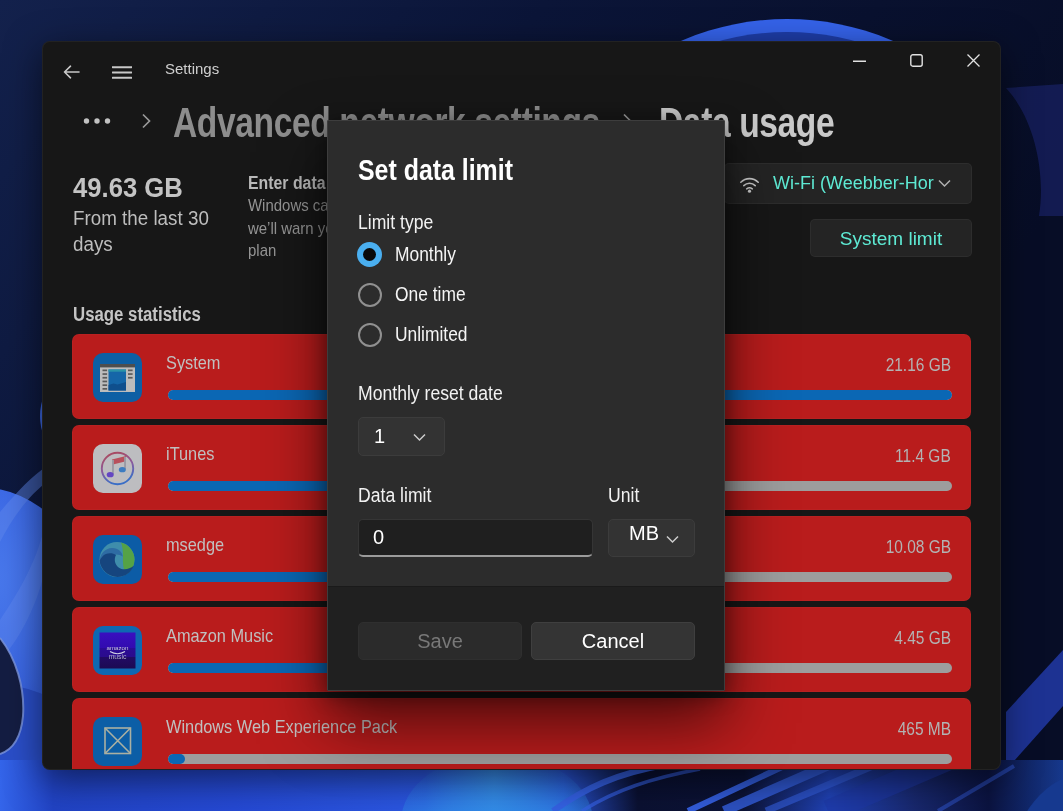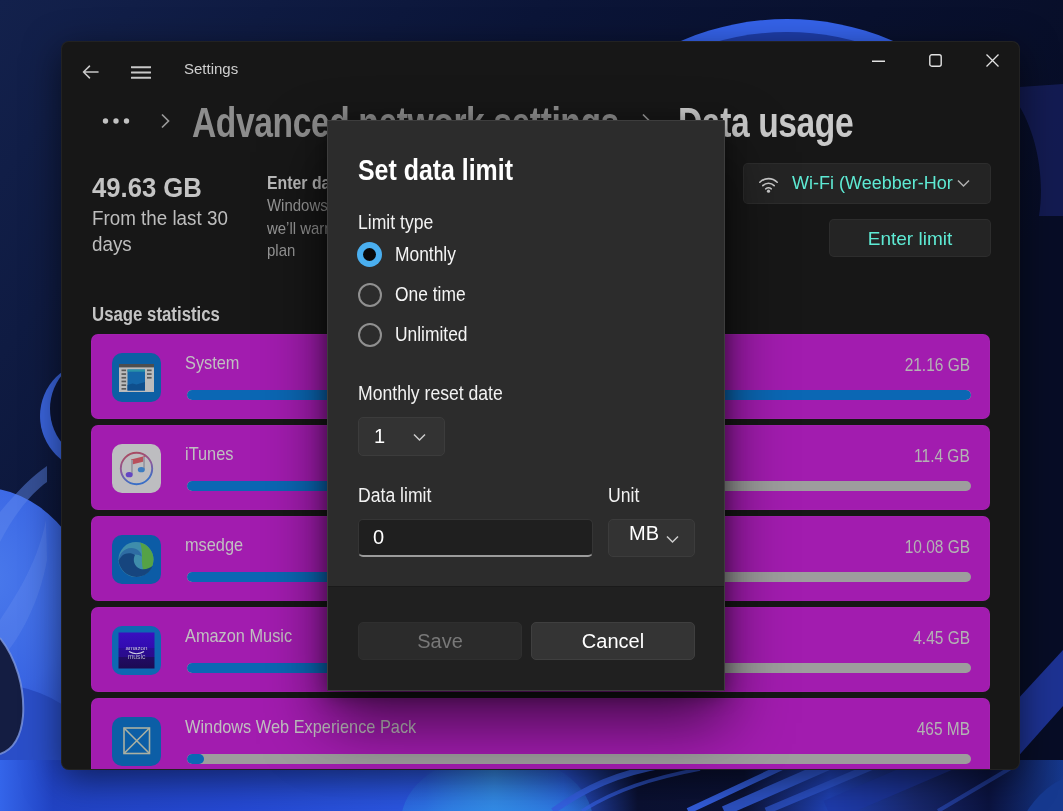--- a/index.html
+++ b/index.html
@@ -1,30 +1,30 @@
 <!DOCTYPE html>
 <html><head>
 <meta charset="utf-8">
 <style>
   * { margin:0; padding:0; box-sizing:border-box; }
   html,body { width:1063px; height:811px; overflow:hidden; background:#0a1334; }
   body { font-family:"Liberation Sans", sans-serif; position:relative; }
   .abs { position:absolute; }
 
   
-  #win { position:absolute; left:61px; top:41px; width:959px; height:729px;
+  #win { position:absolute; left:42px; top:41px; width:959px; height:729px;
     background:#171717; border-radius:8px; border:1px solid rgba(255,255,255,.05);
     box-shadow:0 10px 36px rgba(0,0,0,.55); overflow:hidden; z-index:2;padding-left:13px; }
 
   .tbtxt { color:#cfcfcf; font-size:15px; }
   .crumb { font-size:42px; font-weight:600; letter-spacing:-0.5px; transform:scaleX(.80); transform-origin:0 50%; }
 
   
   .card { position:absolute; left:29px; width:899px; height:85px;
-    background:#a21caf; border-radius:7px; border:1px solid rgba(255,255,255,.025); }
+    background:#b91c1c; border-radius:7px; border:1px solid rgba(255,255,255,.025); }
   .card .ttl { position:absolute; left:93px; top:17px; font-size:19px; color:#c0c0c0; transform:scaleX(.86); transform-origin:0 50%; }
   .card .val { position:absolute; right:19px; top:20px; font-size:18px; color:#b3b3b3; transform:scaleX(.86); transform-origin:100% 50%; }
   .card .bar { position:absolute; left:95px; top:55px; width:784px; height:10px;
     border-radius:5px; background:#9d9d9d; overflow:hidden; }
   .card .fill { position:absolute; left:0; top:0; bottom:0; background:#0b67b4; border-radius:5px; }
   .card .icon { position:absolute; left:20px; top:18px; width:49px; height:49px; }
 
   
   .sel { position:absolute; background:#242424; border:1px solid rgba(255,255,255,.045);
     border-radius:5px; color:#5eead4; }
@@ -174,21 +174,21 @@
       <path d="M4.8,10.6 A8.2,8.2 0 0 1 16.2,10.6" stroke="#c9c9c9" stroke-width="1.6" fill="none" stroke-linecap="round"></path>
       <path d="M7.7,13.8 A4.6,4.6 0 0 1 13.3,13.8" stroke="#c9c9c9" stroke-width="1.6" fill="none" stroke-linecap="round"></path>
       <circle cx="10.5" cy="16.2" r="1.6" fill="#c9c9c9"></circle>
     </svg>
     <span class="abs" style="left:48px;top:9px;font-size:18px">Wi-Fi (Weebber-Hor</span>
     <svg class="abs" style="left:213px;top:15px" width="13" height="9" viewBox="0 0 13 9">
       <path d="M1,1.5 L6.5,7 L12,1.5" stroke="#b0b0b0" stroke-width="1.5" fill="none"></path>
     </svg>
   </div>
 
-  <div class="sel" style="left:767px;top:177px;width:162px;height:38px;text-align:center;line-height:37px;font-size:19px">Enter limit</div>
+  <div class="sel" style="left:767px;top:177px;width:162px;height:38px;text-align:center;line-height:37px;font-size:19px">System limit</div>
 
   <div class="abs" style="left:30px;top:261px;font-size:20px;font-weight:600;color:#c4c4c4;transform:scaleX(.84);transform-origin:0 50%">Usage statistics</div>
 
   <div class="card" style="top:292px">
     <div class="icon"><svg width="49" height="49" viewBox="0 0 49 49">
       <rect width="49" height="49" rx="10" fill="#0d5fa4"></rect>
       <rect x="7" y="11" width="35" height="28" fill="#bcbcbc"></rect>
       <rect x="7" y="11" width="35" height="3.4" fill="#4e4e4e"></rect>
       <rect x="15.5" y="16.5" width="17.5" height="21" fill="#1566a8"></rect>
       <rect x="15.5" y="16.5" width="17.5" height="2.2" fill="#2a93a8"></rect>

